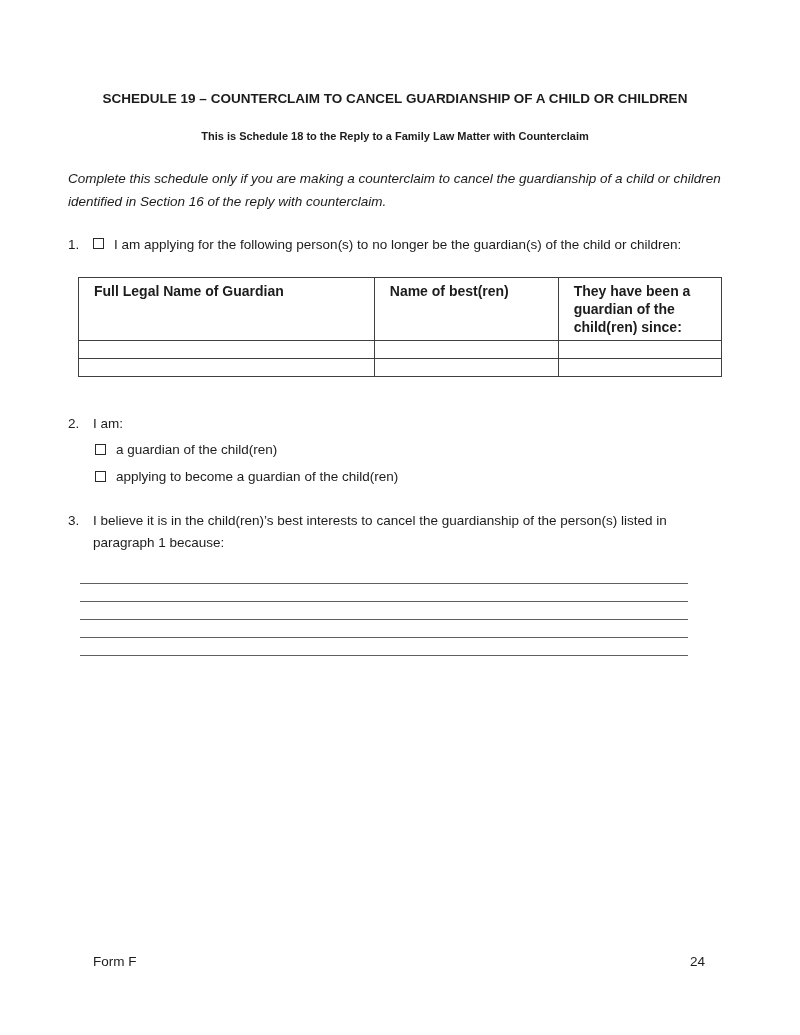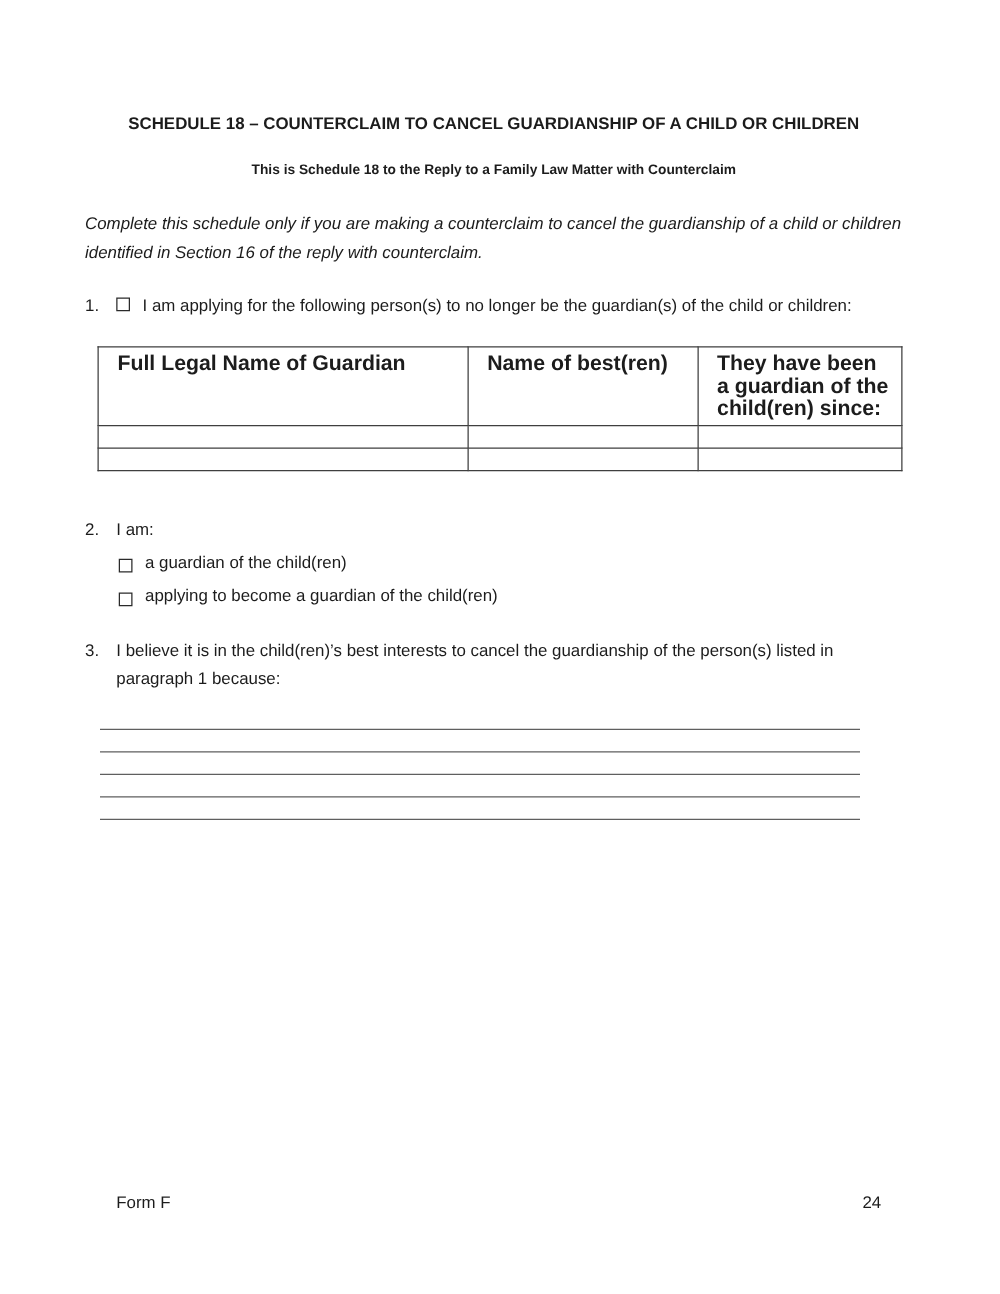--- a/index.html
+++ b/index.html
@@ -56,36 +56,36 @@
   .item1 { margin-top: 23px; }
   .guardian-table {
     margin-top: 22px;
     margin-left: 10px;
     width: 644px;
     border-collapse: collapse;
     table-layout: fixed;
   }
   .guardian-table th, .guardian-table td {
     border: 1px solid #3f3f3f;
-    font-size: 17px;
+    font-size: 14px;
     text-align: left;
     vertical-align: top;
     padding: 4px 8px 4px 15px;
     font-weight: bold;
     line-height: 18px;
   }
   .guardian-table th.col-1 { width: 46%; }
   .guardian-table th.col-2 { width: 28.6%; }
   .guardian-table th.col-3 { width: 25.4%; }
   .guardian-table thead th { height: 55px; }
   .guardian-table td { height: 18px; padding: 0 8px; }
   .item2 { margin-top: 38px; }
   .option-row {
     display: flex;
-    align-items: center;
+    align-items: flex-start;
     margin-left: 27px;
     margin-top: 5px;
     line-height: 22px;
   }
   .option-row .checkbox { margin-top: 5px; }
   .item3 { margin-top: 22px; line-height: 22px; }
   .answer-lines {
     margin-top: 15px;
     margin-left: 12px;
     width: 608px;
@@ -109,21 +109,21 @@
     position: absolute;
     right: 95px;
   }
 </style>
 </head>
 <body>
 
 <div class="page">
   <div class="content">
 
-    <div class="doc-title">SCHEDULE 18 – COUNTERCLAIM TO CANCEL GUARDIANSHIP OF A CHILD OR CHILDREN</div>
+    <div class="doc-title">SCHEDULE 19 – COUNTERCLAIM TO CANCEL GUARDIANSHIP OF A CHILD OR CHILDREN</div>
 
     <div class="doc-subtitle">This is Schedule 18 to the Reply to a Family Law Matter with Counterclaim</div>
 
     <div class="instructions">Complete this schedule only if you are making a counterclaim to cancel the guardianship of a child or children identified in Section 16 of the reply with counterclaim.</div>
 
     <div class="item item1">
       <span class="item-number">1.</span>
       <span class="checkbox"></span>
       <span>I am applying for the following person(s) to no longer be the guardian(s) of the child or children:</span>
     </div>

